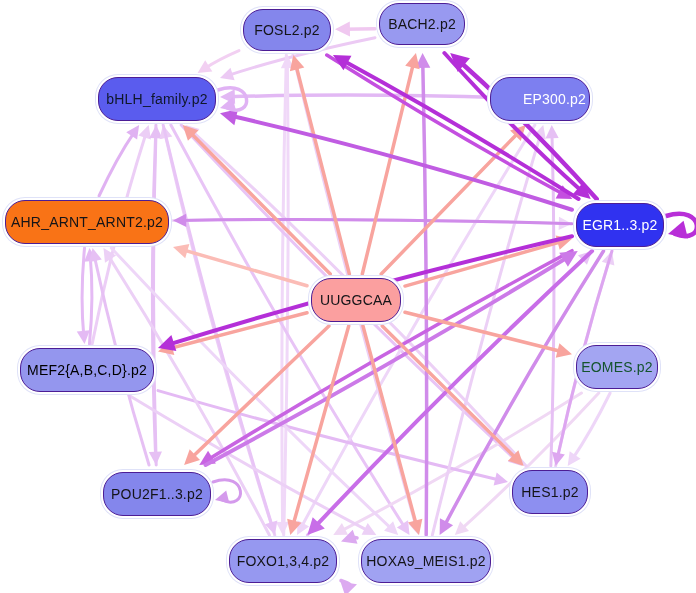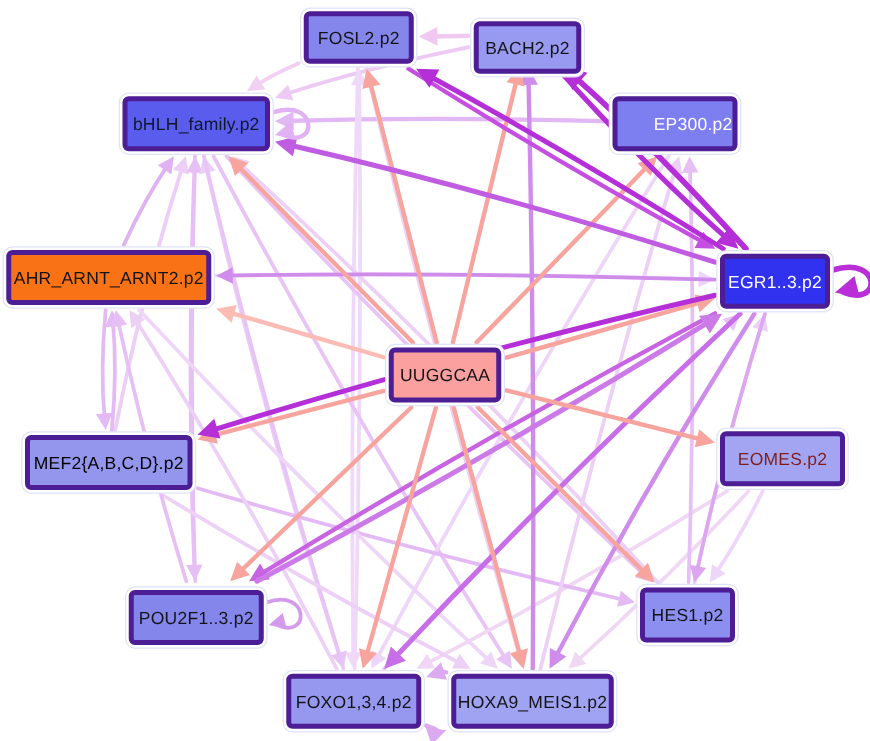--- a/index.html
+++ b/index.html
@@ -3,21 +3,21 @@
 <meta charset="utf-8">
 <style>
   html,body{margin:0;padding:0;background:#ffffff;}
   .canvas{
     position:relative;width:696px;height:593px;background:#ffffff;overflow:hidden;
     font-family:"Liberation Sans", sans-serif;
   }
   .edge-layer{position:absolute;left:0;top:0;}
   .node{
     position:absolute;display:flex;align-items:center;justify-content:center;
-    border-radius:5px;border:4px solid #4c1d95;
+    border-radius:20px;border:1px solid #4c1d95;
     box-shadow:0 0 0 2px #ffffff, 0 0 0 3px #dfe2f8;
     font-size:14px;letter-spacing:0.2px;white-space:nowrap;box-sizing:border-box;
     cursor:pointer;
   }
 </style>
 </head>
 <body>
 
 <div class="canvas">
   <svg class="edge-layer" width="696" height="593" viewBox="0 0 696 593">
@@ -265,26 +265,26 @@
         <path d="M 218 90 C 254.5 78, 254.5 120, 227 108" stroke="#e0b2f4" stroke-width="3.5" fill="none" stroke-linecap="round"></path>
         <polygon points="220,108 232.665,97.1975 236.241,111.65050000000001" fill="#e0b2f4"></polygon>
       </g>
       <g>
         <path d="M 213 482 C 248 470, 248 512, 222 500" stroke="#d49aec" stroke-width="3" fill="none" stroke-linecap="round"></path>
         <polygon points="215,500 226.22,490.43 229.388,503.234" fill="#d49aec"></polygon>
       </g>
     </svg>
   <div>
       <div class="node" style="left: 243px; top: 9px; width: 88px; height: 42px; background: rgb(132, 134, 236); color: rgb(20, 20, 24);">FOSL2.p2</div>
-      <div class="node" style="left: 379px; top: 17px; width: 86px; height: 42px; background: rgb(152, 153, 240); color: rgb(20, 20, 24);">BACH2.p2</div>
+      <div class="node" style="left: 379px; top: 3px; width: 86px; height: 42px; background: rgb(152, 153, 240); color: rgb(20, 20, 24);">BACH2.p2</div>
       <div class="node" style="left: 98px; top: 77px; width: 118px; height: 44px; background: rgb(90, 92, 238); color: #0f172a;">bHLH_family.p2</div>
       <div class="node" style="left: 490px; top: 77px; width: 100px; height: 44px; background: rgb(125, 127, 240); color: rgb(255, 255, 255); padding-left: 29px;">EP300.p2</div>
       <div class="node" style="left: 5px; top: 200px; width: 164px; height: 44px; background: #f97316; color: rgb(20, 20, 24);">AHR_ARNT_ARNT2.p2</div>
       <div class="node" style="left: 576px; top: 203px; width: 88px; height: 44px; background: rgb(48, 50, 240); color: rgb(255, 255, 255);">EGR1..3.p2</div>
       <div class="node" style="left: 311px; top: 278px; width: 90px; height: 44px; background: rgb(251, 159, 159); color: rgb(20, 20, 24);">UUGGCAA</div>
       <div class="node" style="left: 20px; top: 348px; width: 134px; height: 44px; background: rgb(148, 150, 238); color: #000000;">MEF2{A,B,C,D}.p2</div>
-      <div class="node" style="left: 576px; top: 345px; width: 100px; height: 44px; background: rgb(163, 165, 242); color: #7f1d1d;">EOMES.p2</div>
+      <div class="node" style="left: 576px; top: 345px; width: 82px; height: 44px; background: rgb(163, 165, 242); color: #14532d;">EOMES.p2</div>
       <div class="node" style="left: 103px; top: 472px; width: 108px; height: 44px; background: rgb(132, 134, 236); color: rgb(20, 20, 24);">POU2F1..3.p2</div>
       <div class="node" style="left: 512px; top: 470px; width: 76px; height: 44px; background: rgb(141, 143, 240); color: rgb(20, 20, 24);">HES1.p2</div>
       <div class="node" style="left: 229px; top: 539px; width: 108px; height: 44px; background: rgb(150, 152, 240); color: rgb(20, 20, 24);">FOXO1,3,4.p2</div>
       <div class="node" style="left: 361px; top: 539px; width: 130px; height: 44px; background: rgb(160, 162, 242); color: rgb(20, 20, 24); text-align: center;">HOXA9_MEIS1.p2</div>
     </div>
 </div>
 
 </body></html>

